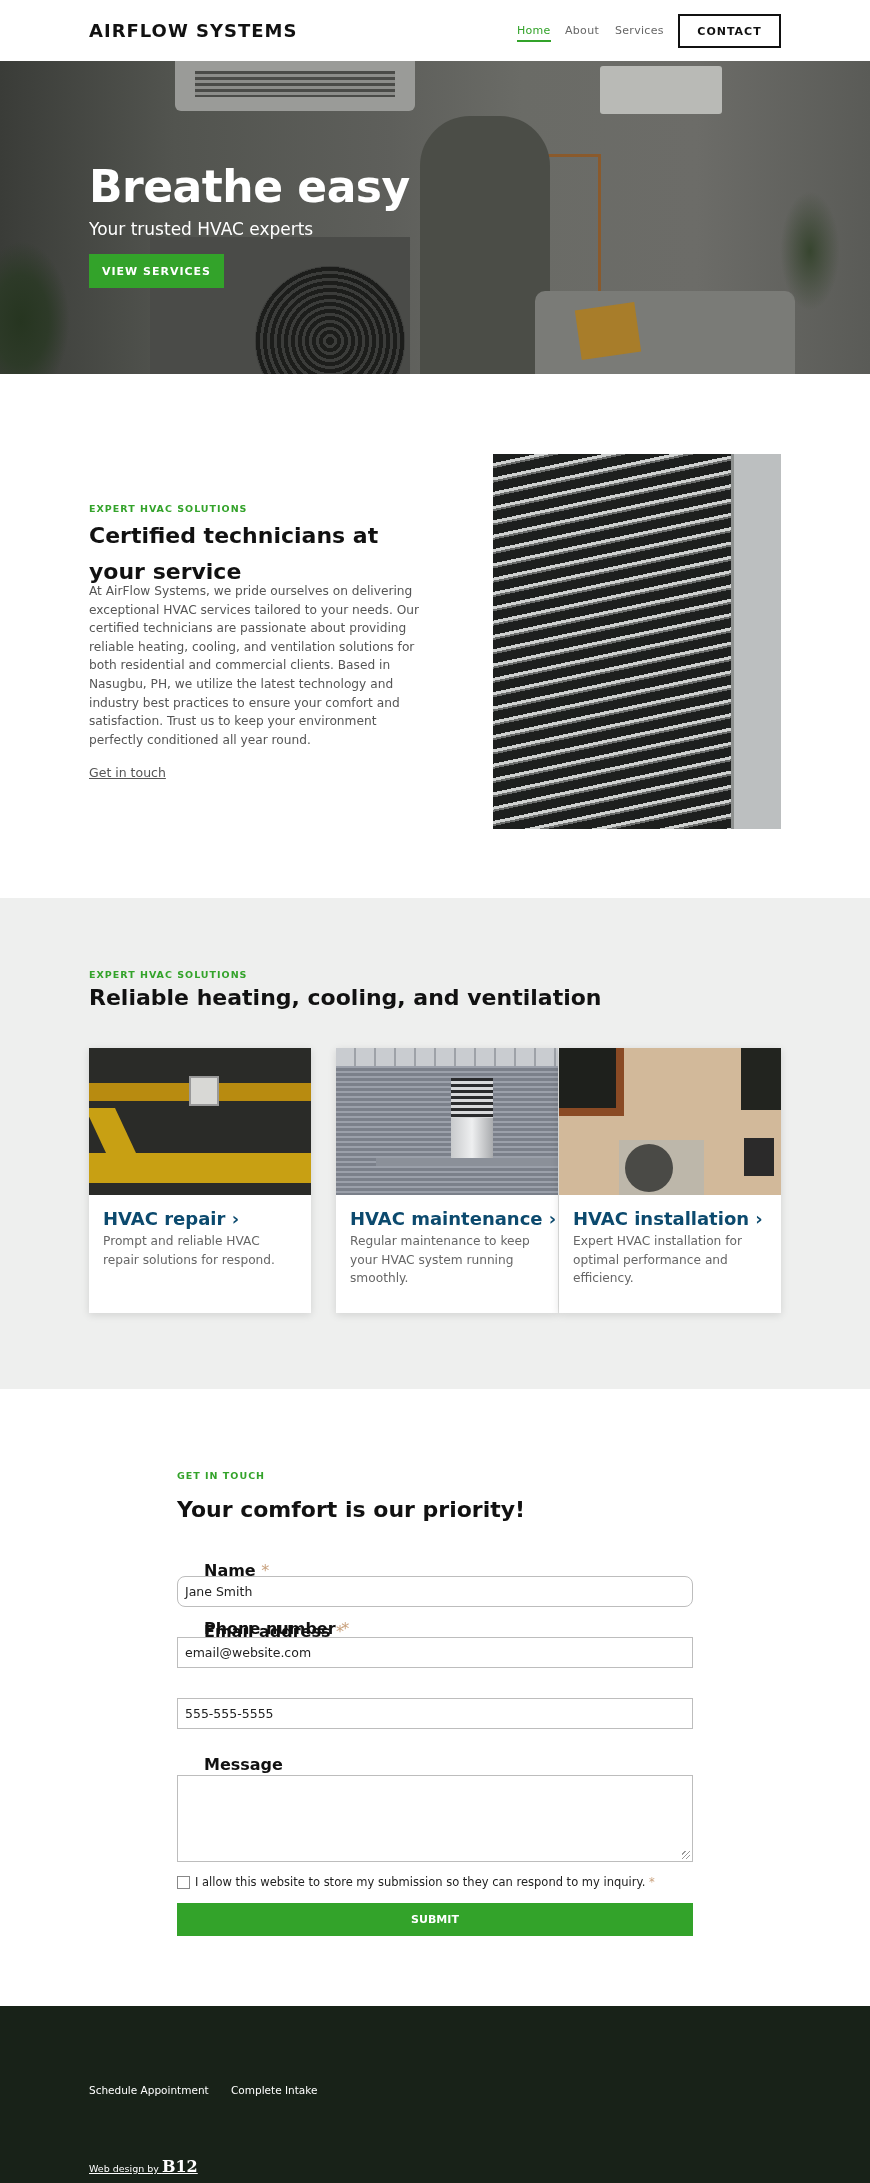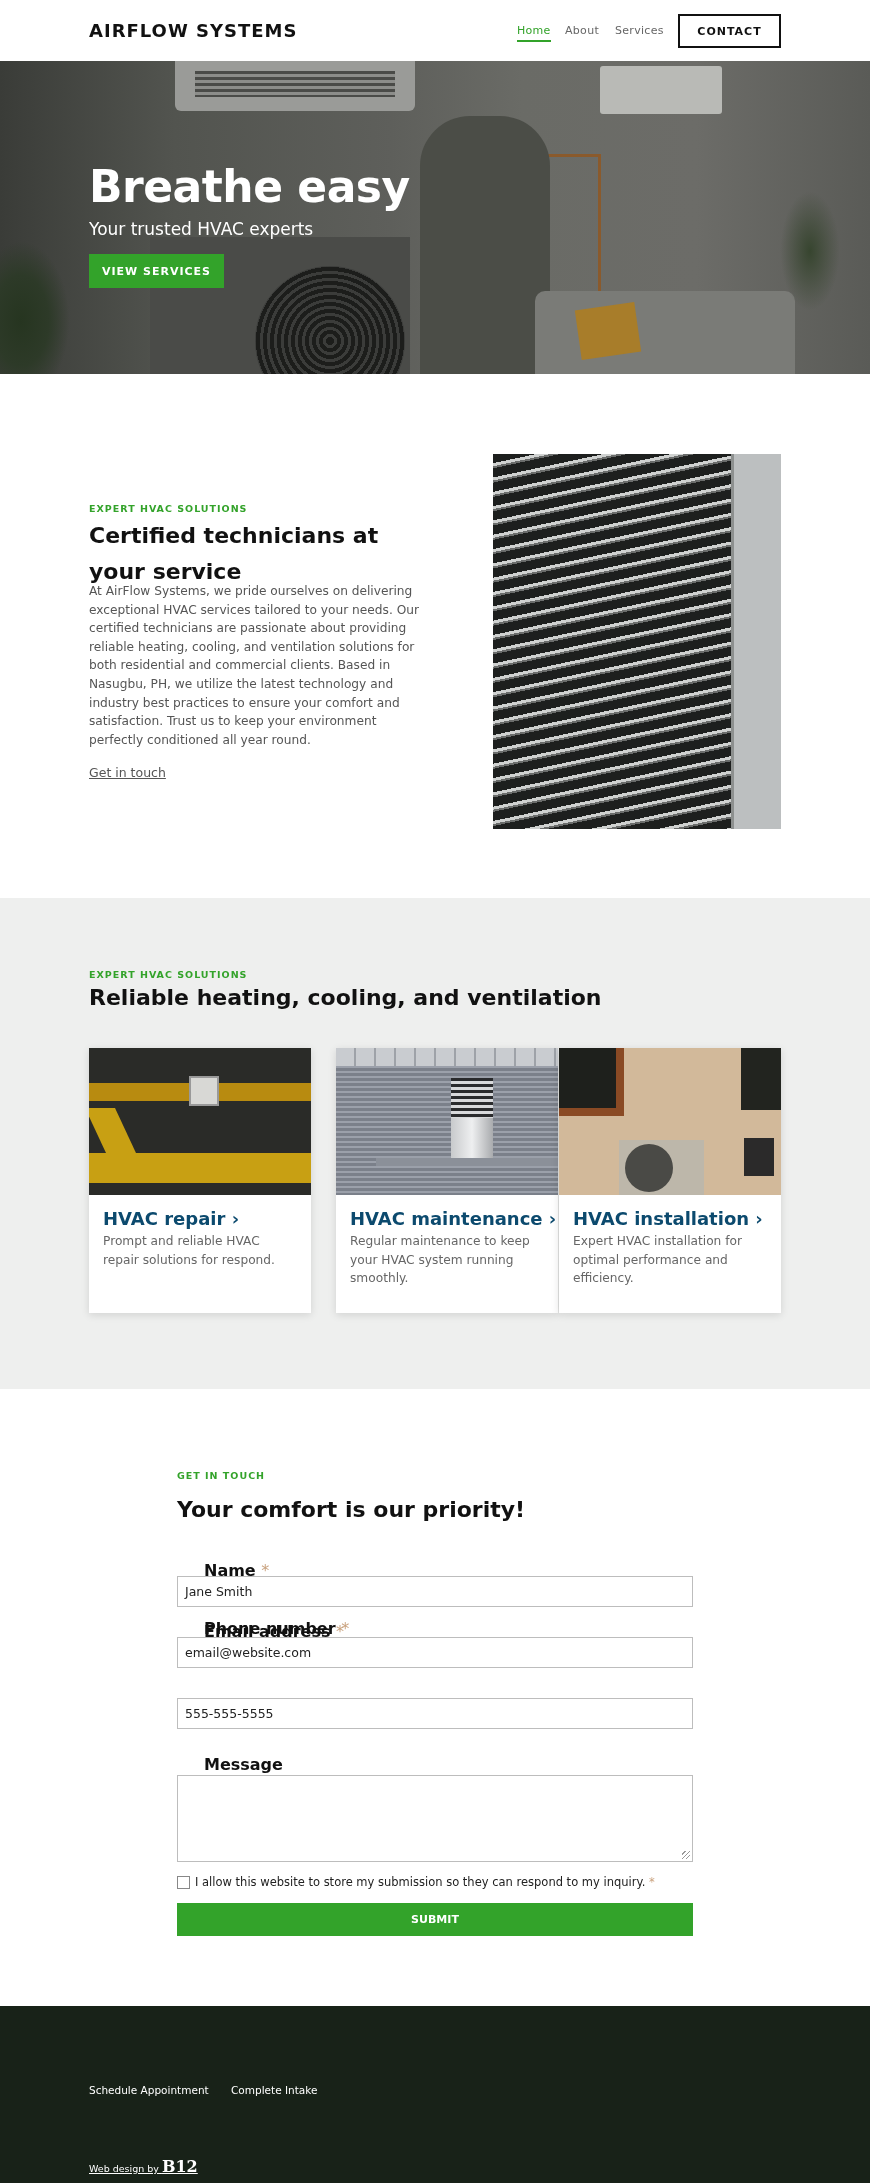--- a/index.html
+++ b/index.html
@@ -165,21 +165,21 @@
   </div>
   <div class="card-title"><span>HVAC installation</span> <span>›</span></div>
   <div class="card-desc">Expert HVAC installation for optimal performance and efficiency.</div>
 </div>
 
 <section>
   <div class="eyebrow ct-eyebrow">GET IN TOUCH</div>
   <h2 class="ct-title">Your comfort is our priority!</h2>
 
   <label class="f-label" style="top:1561px;"><span>Name</span> <span class="req">*</span></label>
-  <div class="f-input" style="top:1576px;">Jane Smith</div>
+  <div class="f-input" style="top:1576px;border-radius:8px;">Jane Smith</div>
 
   <label class="f-label" style="top:1622px;"><span>Email address</span> <span class="req">*</span></label>
   <div class="f-input" style="top:1637px;">email@website.com</div>
 
   <label class="f-label" style="top:1619px;"><span>Phone number</span> <span class="req">*</span></label>
   <div class="f-input" style="top:1698px;">555-555-5555</div>
 
   <label class="f-label" style="top:1755px;">Message</label>
   <div class="f-textarea">
     <div class="grip"></div>

